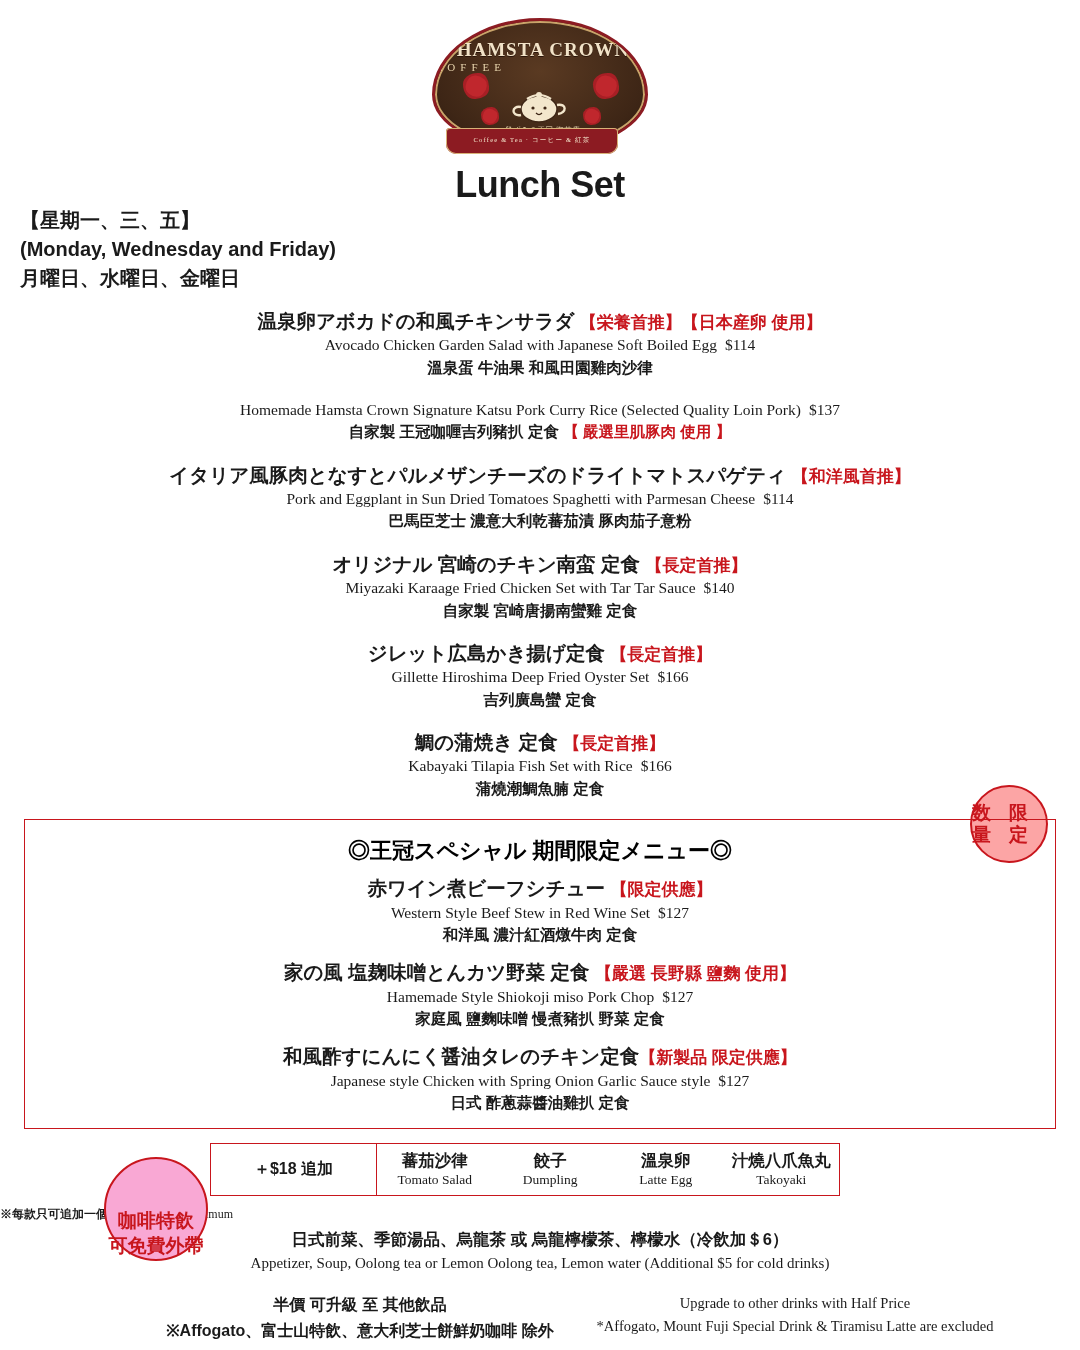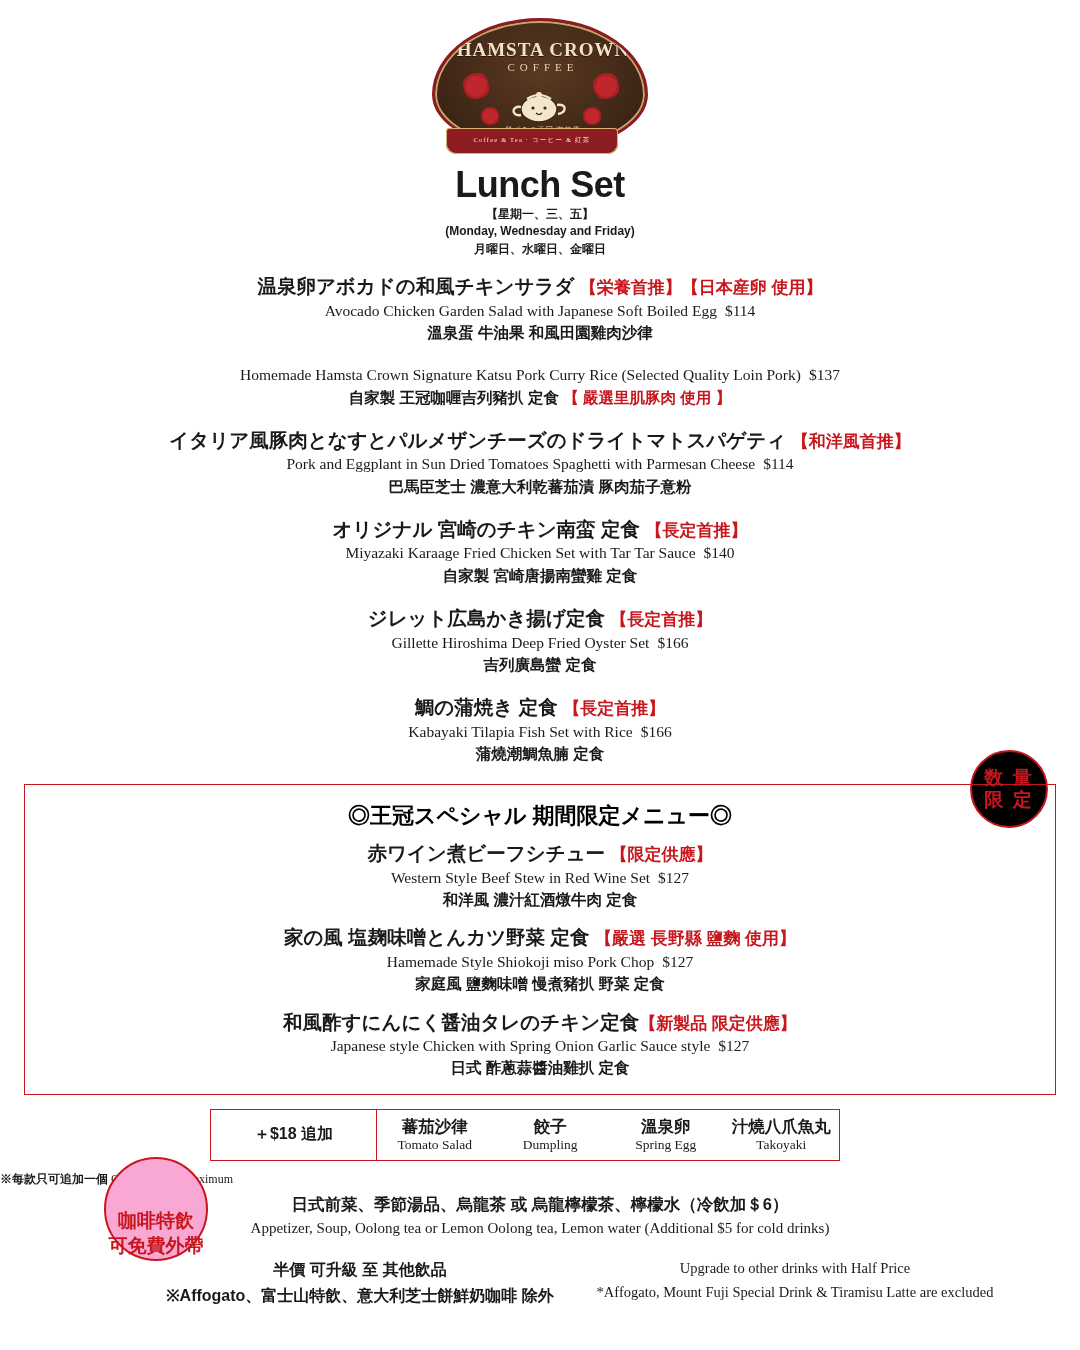--- a/index.html
+++ b/index.html
@@ -45,21 +45,20 @@
     color: #f2e3c8;
     font-family: "Liberation Serif", serif;
     font-weight: bold;
     font-size: 19px;
     letter-spacing: 1px;
     text-shadow: 0 1px 0 #2a1509;
   }
   .logo-sub {
     position: absolute;
     left: 0; top: 40px; width: 216px;
-    text-align: center;
     color: #e8d4ad;
     font-size: 11px;
     letter-spacing: 5px;
   }
   .logo-teapot {
     position: absolute;
     left: 50%; top: 56px;
     transform: translateX(-50%);
     width: 62px; height: 50px;
   }
@@ -104,25 +103,26 @@
   
   .h-main {
     text-align: center;
     font-family: "Liberation Sans", sans-serif;
     font-weight: bold;
     font-size: 36px;
     margin-top: 2px;
     letter-spacing: -0.5px;
   }
   .h-line1, .h-line2, .h-line3 {
-    text-align: center;
-    font-family: "Liberation Sans", sans-serif;
-    font-weight: bold;
-    font-size: 12px;
+    text-align: left;
+    font-family: "Liberation Sans", sans-serif;
+    font-weight: bold;
+    font-size: 20px;
     line-height: 1.45;
+    margin-left: 20px;
   }
 
   
   .items { margin-top: 16px; }
   .item { text-align: center; margin-bottom: 19px; }
   .item .l1 {
     font-family: "Liberation Sans", sans-serif;
     font-weight: bold;
     font-size: 19.5px;
     line-height: 1.25;
@@ -163,23 +163,23 @@
     position: absolute;
     right: 8px; top: -34px;
     width: 78px; height: 78px;
     border: 2px solid #c8161d;
     border-radius: 50%;
     color: #c8161d;
     font-family: "Liberation Sans", sans-serif;
     font-weight: bold;
     font-size: 19px;
     line-height: 1.18;
-    display: flex; flex-direction: column;
+    display: flex; 
     align-items: center; justify-content: center;
-    background: #000000;
+    background: #fca5a5;
     letter-spacing: 2px;
   }
 
   
   .addon {
     margin: 14px 24px 0 210px;
     width: 630px;
     border: 1.4px solid #c8161d;
     display: flex;
     align-items: stretch;
@@ -381,21 +381,21 @@
     <div class="cell">
       <div class="zh">蕃茄沙律</div>
       <div class="en">Tomato Salad</div>
     </div>
     <div class="cell">
       <div class="zh">餃子</div>
       <div class="en">Dumpling</div>
     </div>
     <div class="cell">
       <div class="zh">溫泉卵</div>
-      <div class="en">Spring Egg</div>
+      <div class="en">Latte Egg</div>
     </div>
     <div class="cell">
       <div class="zh">汁燒八爪魚丸</div>
       <div class="en">Takoyaki</div>
     </div>
   </div>
 
   <div class="note-right">
     <span class="zh">※每款只可追加一個</span>
     <span>One of each in maximum</span>

